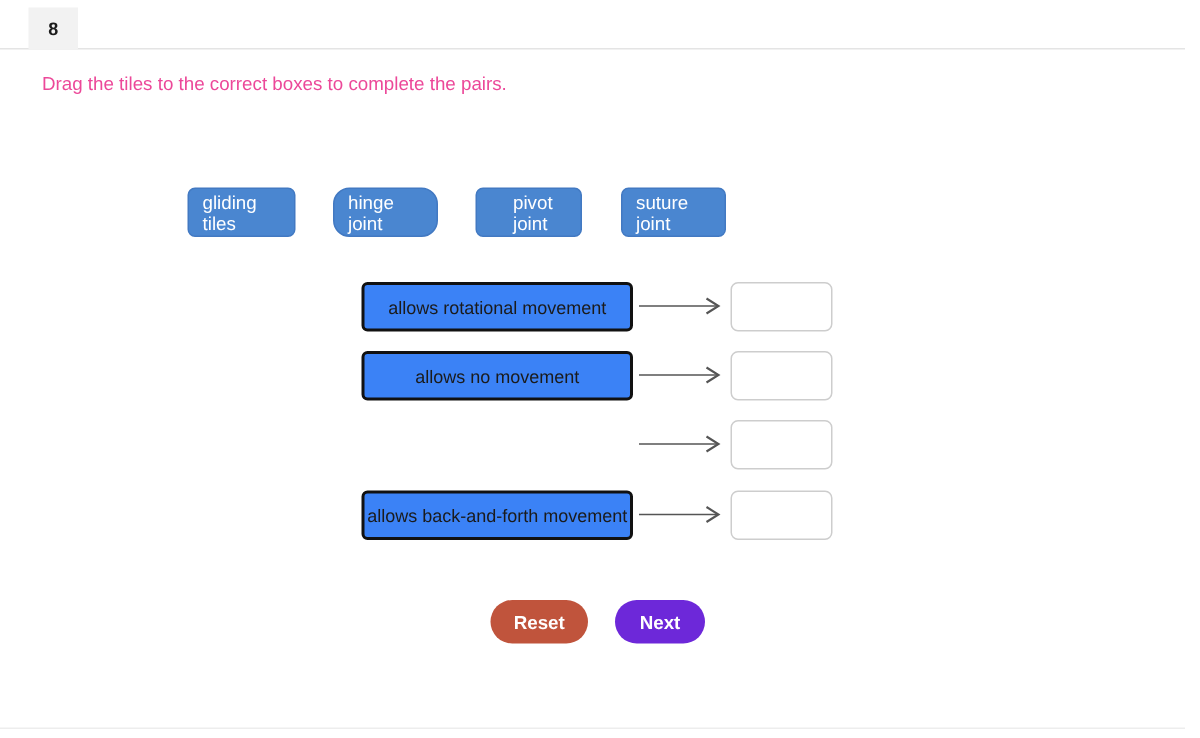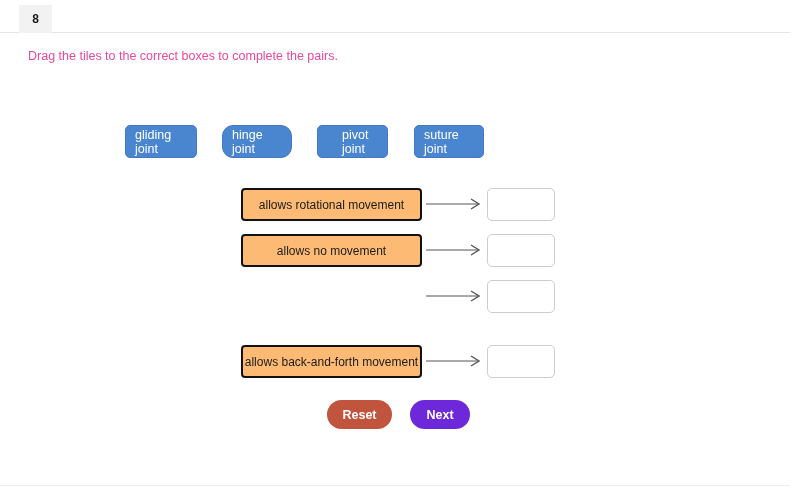--- a/index.html
+++ b/index.html
@@ -99,31 +99,31 @@
   }
   .row {
     position: absolute;
     left: 241px;
     width: 320px;
     height: 34px;
   }
   .row-0 { top: 188px; }
   .row-1 { top: 234px; }
   .row-2 { top: 280px; }
-  .row-3 { top: 345px; text-align: right; }
+  .row-3 { top: 327px; text-align: right; }
 
   .clue-box {
     position: absolute;
     left: 0;
     top: 0;
     width: 181px;
     height: 33px;
     border: 2px solid #111111;
     border-radius: 4px;
-    background: #fdba74;
+    background: #3b82f6;
     display: flex;
     align-items: center;
     justify-content: center;
     font-size: 12px;
     color: #1b1b1b;
     box-sizing: border-box;
     white-space: nowrap;
   }
 
   .arrow {
@@ -189,21 +189,21 @@
   <div class="tabstrip">
     <div class="tab">
       <span>8</span>
     </div>
   </div>
 
   <div class="prompt prompt-1">Drag the tiles to the correct boxes to complete the pairs.</div>
 
   <div class="tiles">
     <div class="tile tile-0">
-      <span>gliding joint</span>
+      <span>gliding tiles</span>
     </div>
     <div class="tile tile-1">
       <span>hinge joint</span>
     </div>
     <div class="tile tile-2">
       <span>pivot joint</span>
     </div>
     <div class="tile tile-3">
       <span>suture joint</span>
     </div>

